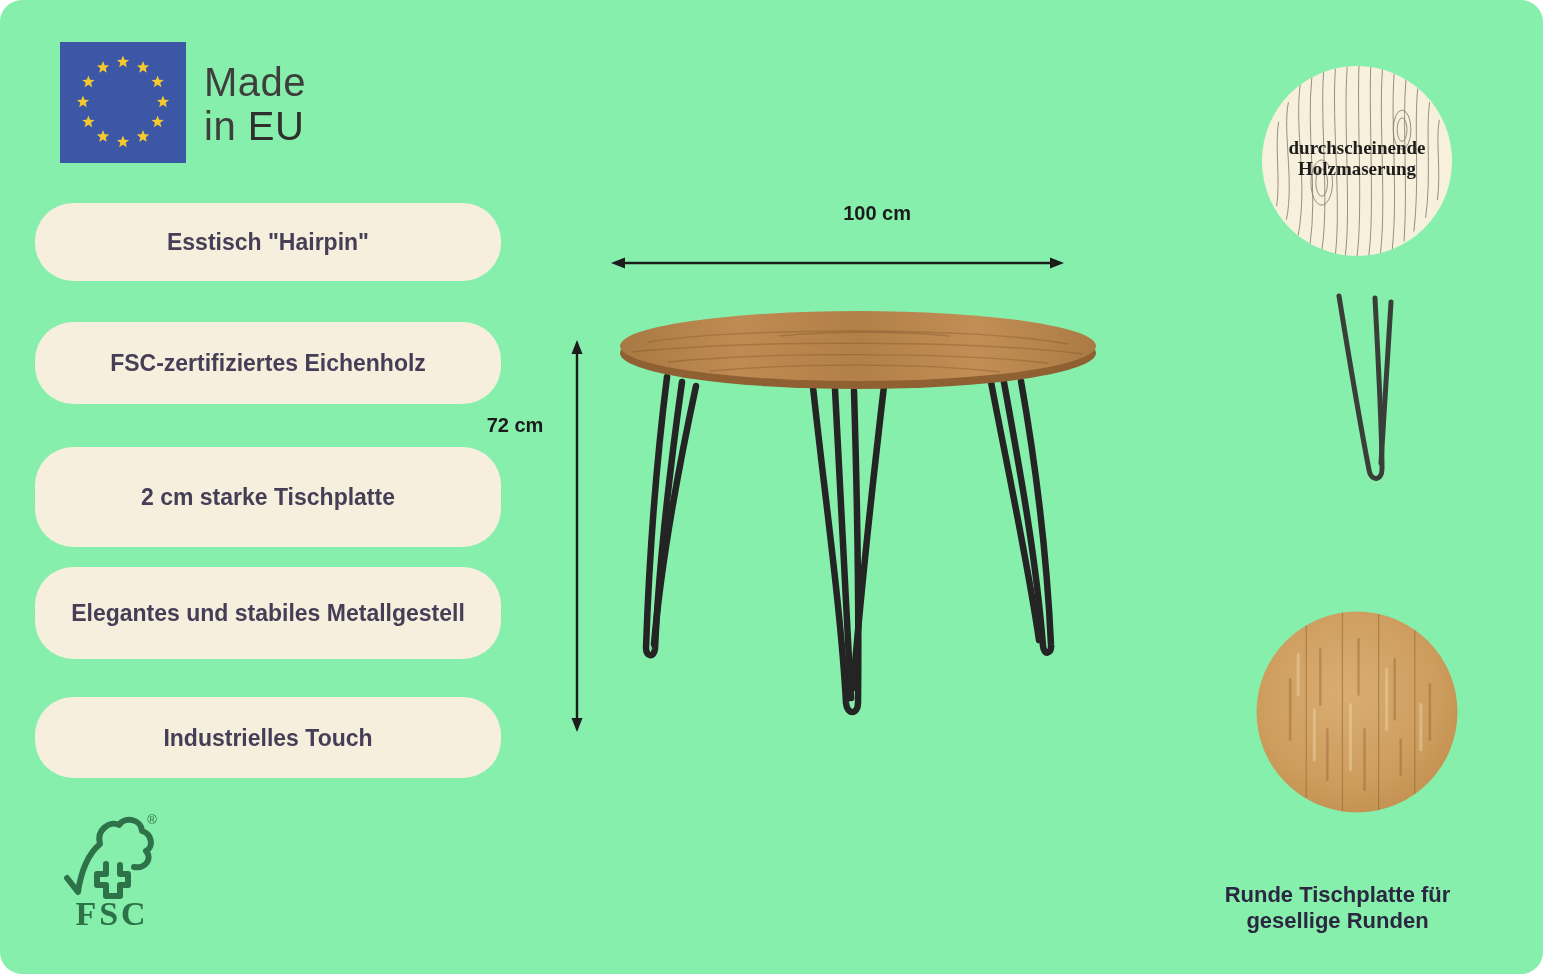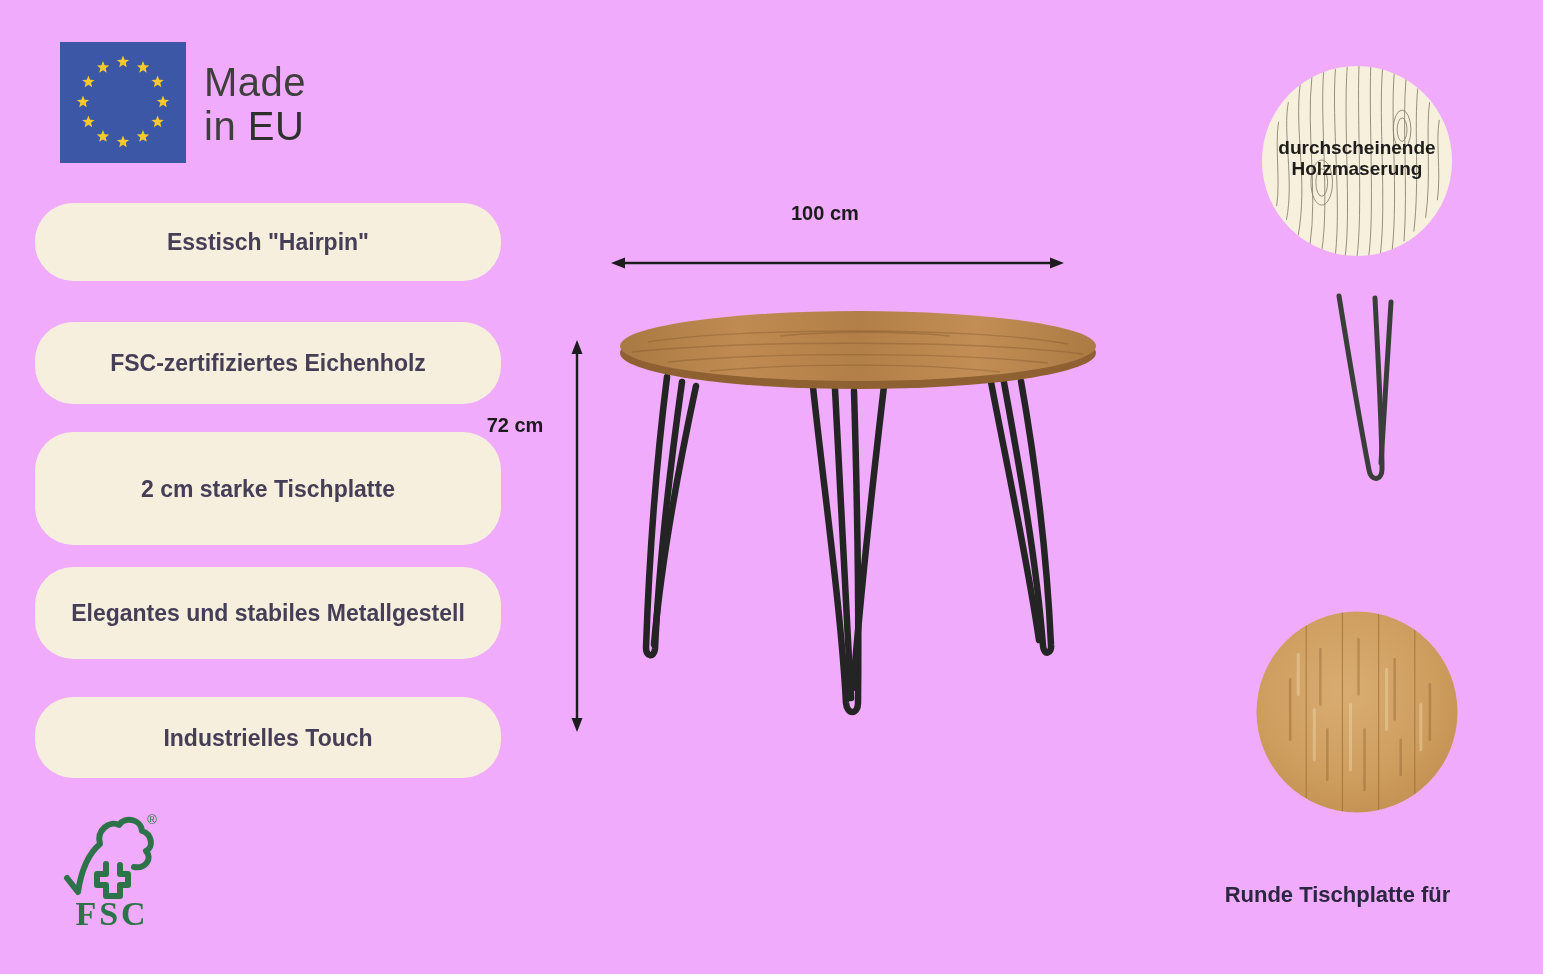--- a/index.html
+++ b/index.html
@@ -1,46 +1,47 @@
 <!DOCTYPE html>
 <html><head>
 <meta charset="utf-8">
 <style>
   html,body{margin:0;padding:0;background:#ffffff;}
   .stage{
-    position:relative;width:1543px;height:974px;background:#f0abfc;overflow:hidden;
+    position:relative;width:1543px;height:974px;background:#86efac;overflow:hidden;
     font-family:"Liberation Sans","DejaVu Sans",sans-serif;
+    border-radius:22px;
   }
   
   .eu-badge{position:absolute;left:60px;top:42px;display:flex;align-items:flex-start;}
   .eu-flag{display:block;}
   .eu-text{margin-left:18px;margin-top:18px;color:#3e3e3d;font-size:40px;line-height:44px;letter-spacing:.5px;}
   .eu-text .bold{font-weight:400;color:#2f2f2e;}
   
   .pill{
     position:absolute;left:35px;width:466px;background:#f7efde;border-radius:38px;
     display:flex;align-items:center;justify-content:center;text-align:center;
     color:#453e56;font-weight:700;font-size:23px;line-height:28px;padding:0 35px;box-sizing:border-box;
   }
   .pill1{top:203px;height:78px;}
   .pill2{top:322px;height:82px;text-align:right;}
-  .pill3{top:432px;height:113px;}
+  .pill3{top:447px;height:100px;}
   .pill4{top:567px;height:92px;}
   .pill5{top:697px;height:81px;}
   
   .dim-label{position:absolute;color:#1b1b1b;font-weight:700;font-size:20px;}
-  .dim-width{left:791px;top:202px;width:120px;text-align:left;}
+  .dim-width{left:791px;top:202px;width:120px;text-align:right;}
   .dim-height{left:480px;top:414px;width:70px;text-align:center;}
   
   .caption{position:absolute;left:1190px;width:295px;text-align:center;color:#2c2740;font-weight:700;font-size:22px;line-height:26px;}
   .caption-legs{top:516px;}
   .caption-top{top:856px;margin-top:26px;}
   .grain-text{
     position:absolute;left:1247px;top:137px;width:220px;text-align:center;
-    color:#1e1d1b;font-weight:700;font-size:19px;line-height:21px;
+    color:#1e1d1b;font-weight:700;font-size:19px;line-height:21px;font-family:Liberation Serif, serif;
   }
   .abs{position:absolute;}
 </style>
 </head>
 <body>
 
 <div class="stage">
 
   <div class="eu-badge">
     <svg class="eu-flag" width="126" height="121" viewBox="0 0 126 121">
@@ -205,15 +206,16 @@
         <line x1="60" y1="100" x2="60" y2="150"></line>
         <line x1="96" y1="95" x2="96" y2="160"></line>
         <line x1="132" y1="60" x2="132" y2="120"></line>
         <line x1="166" y1="95" x2="166" y2="140"></line>
         <line x1="44" y1="45" x2="44" y2="85"></line>
       </g>
     </g>
   </svg>
   <div class="caption caption-top">
     <div>Runde Tischplatte für</div>
+    <div>gesellige Runden</div>
   </div>
 
 </div>
 
 </body></html>

